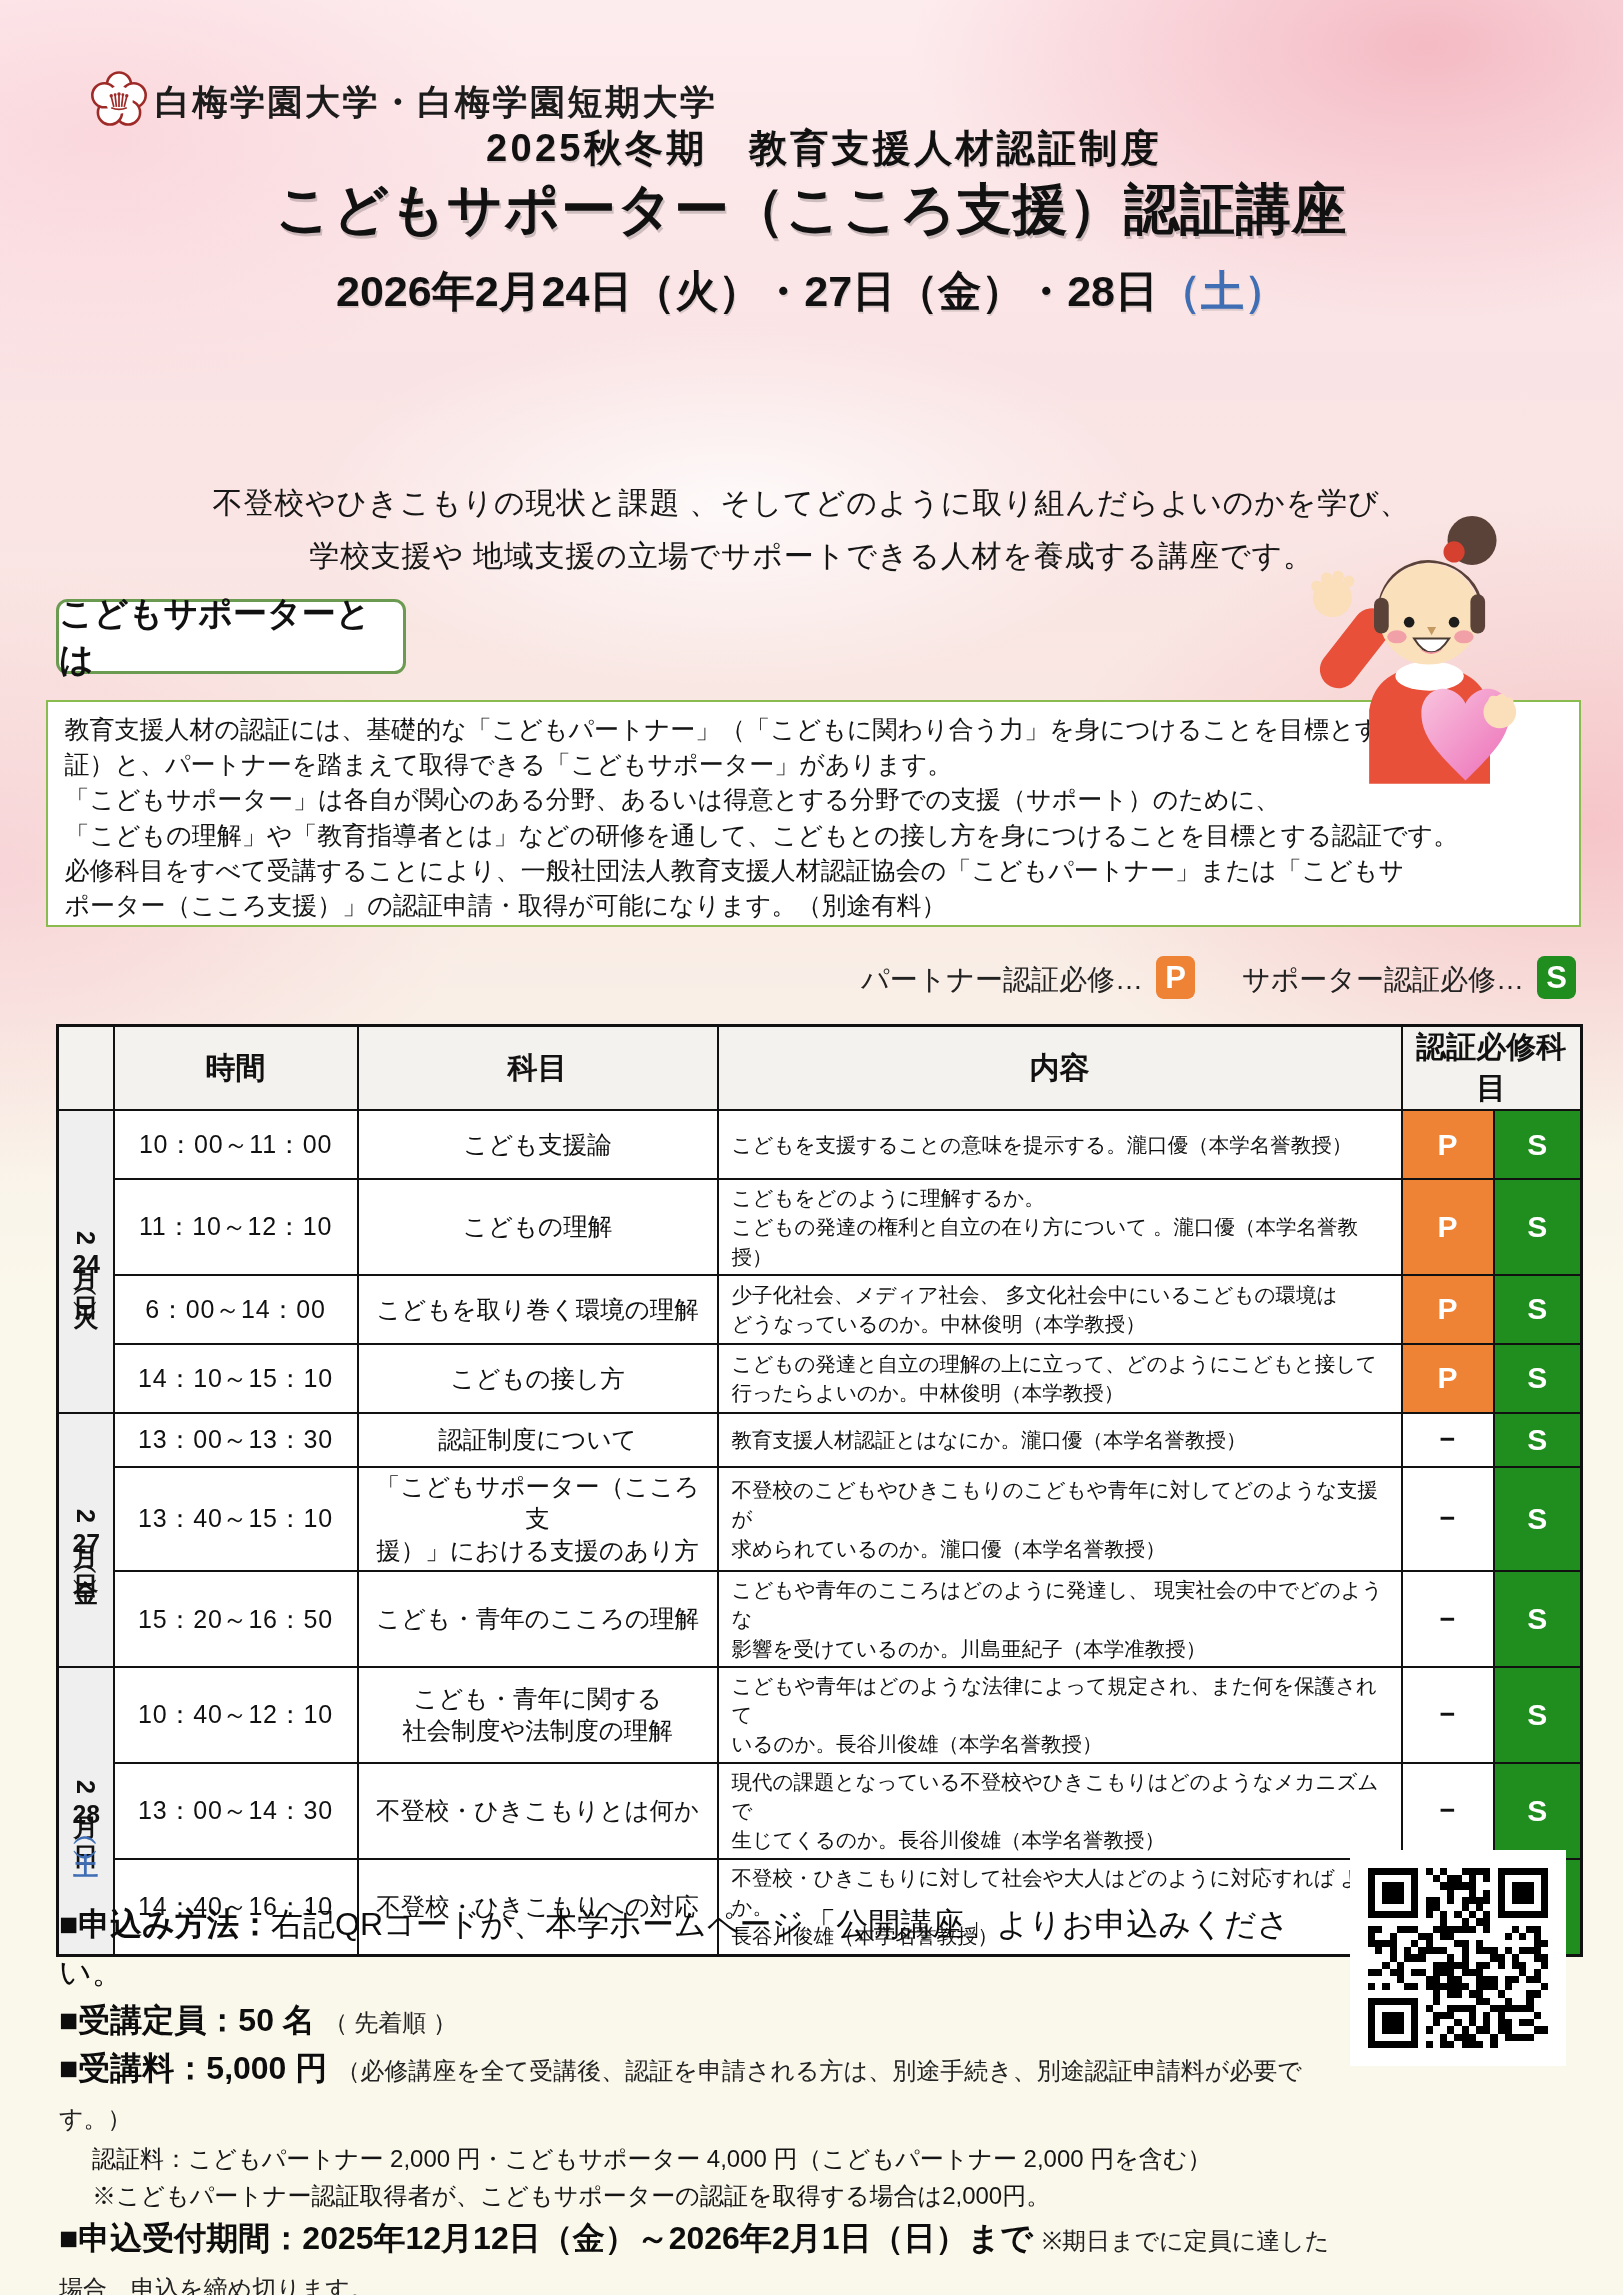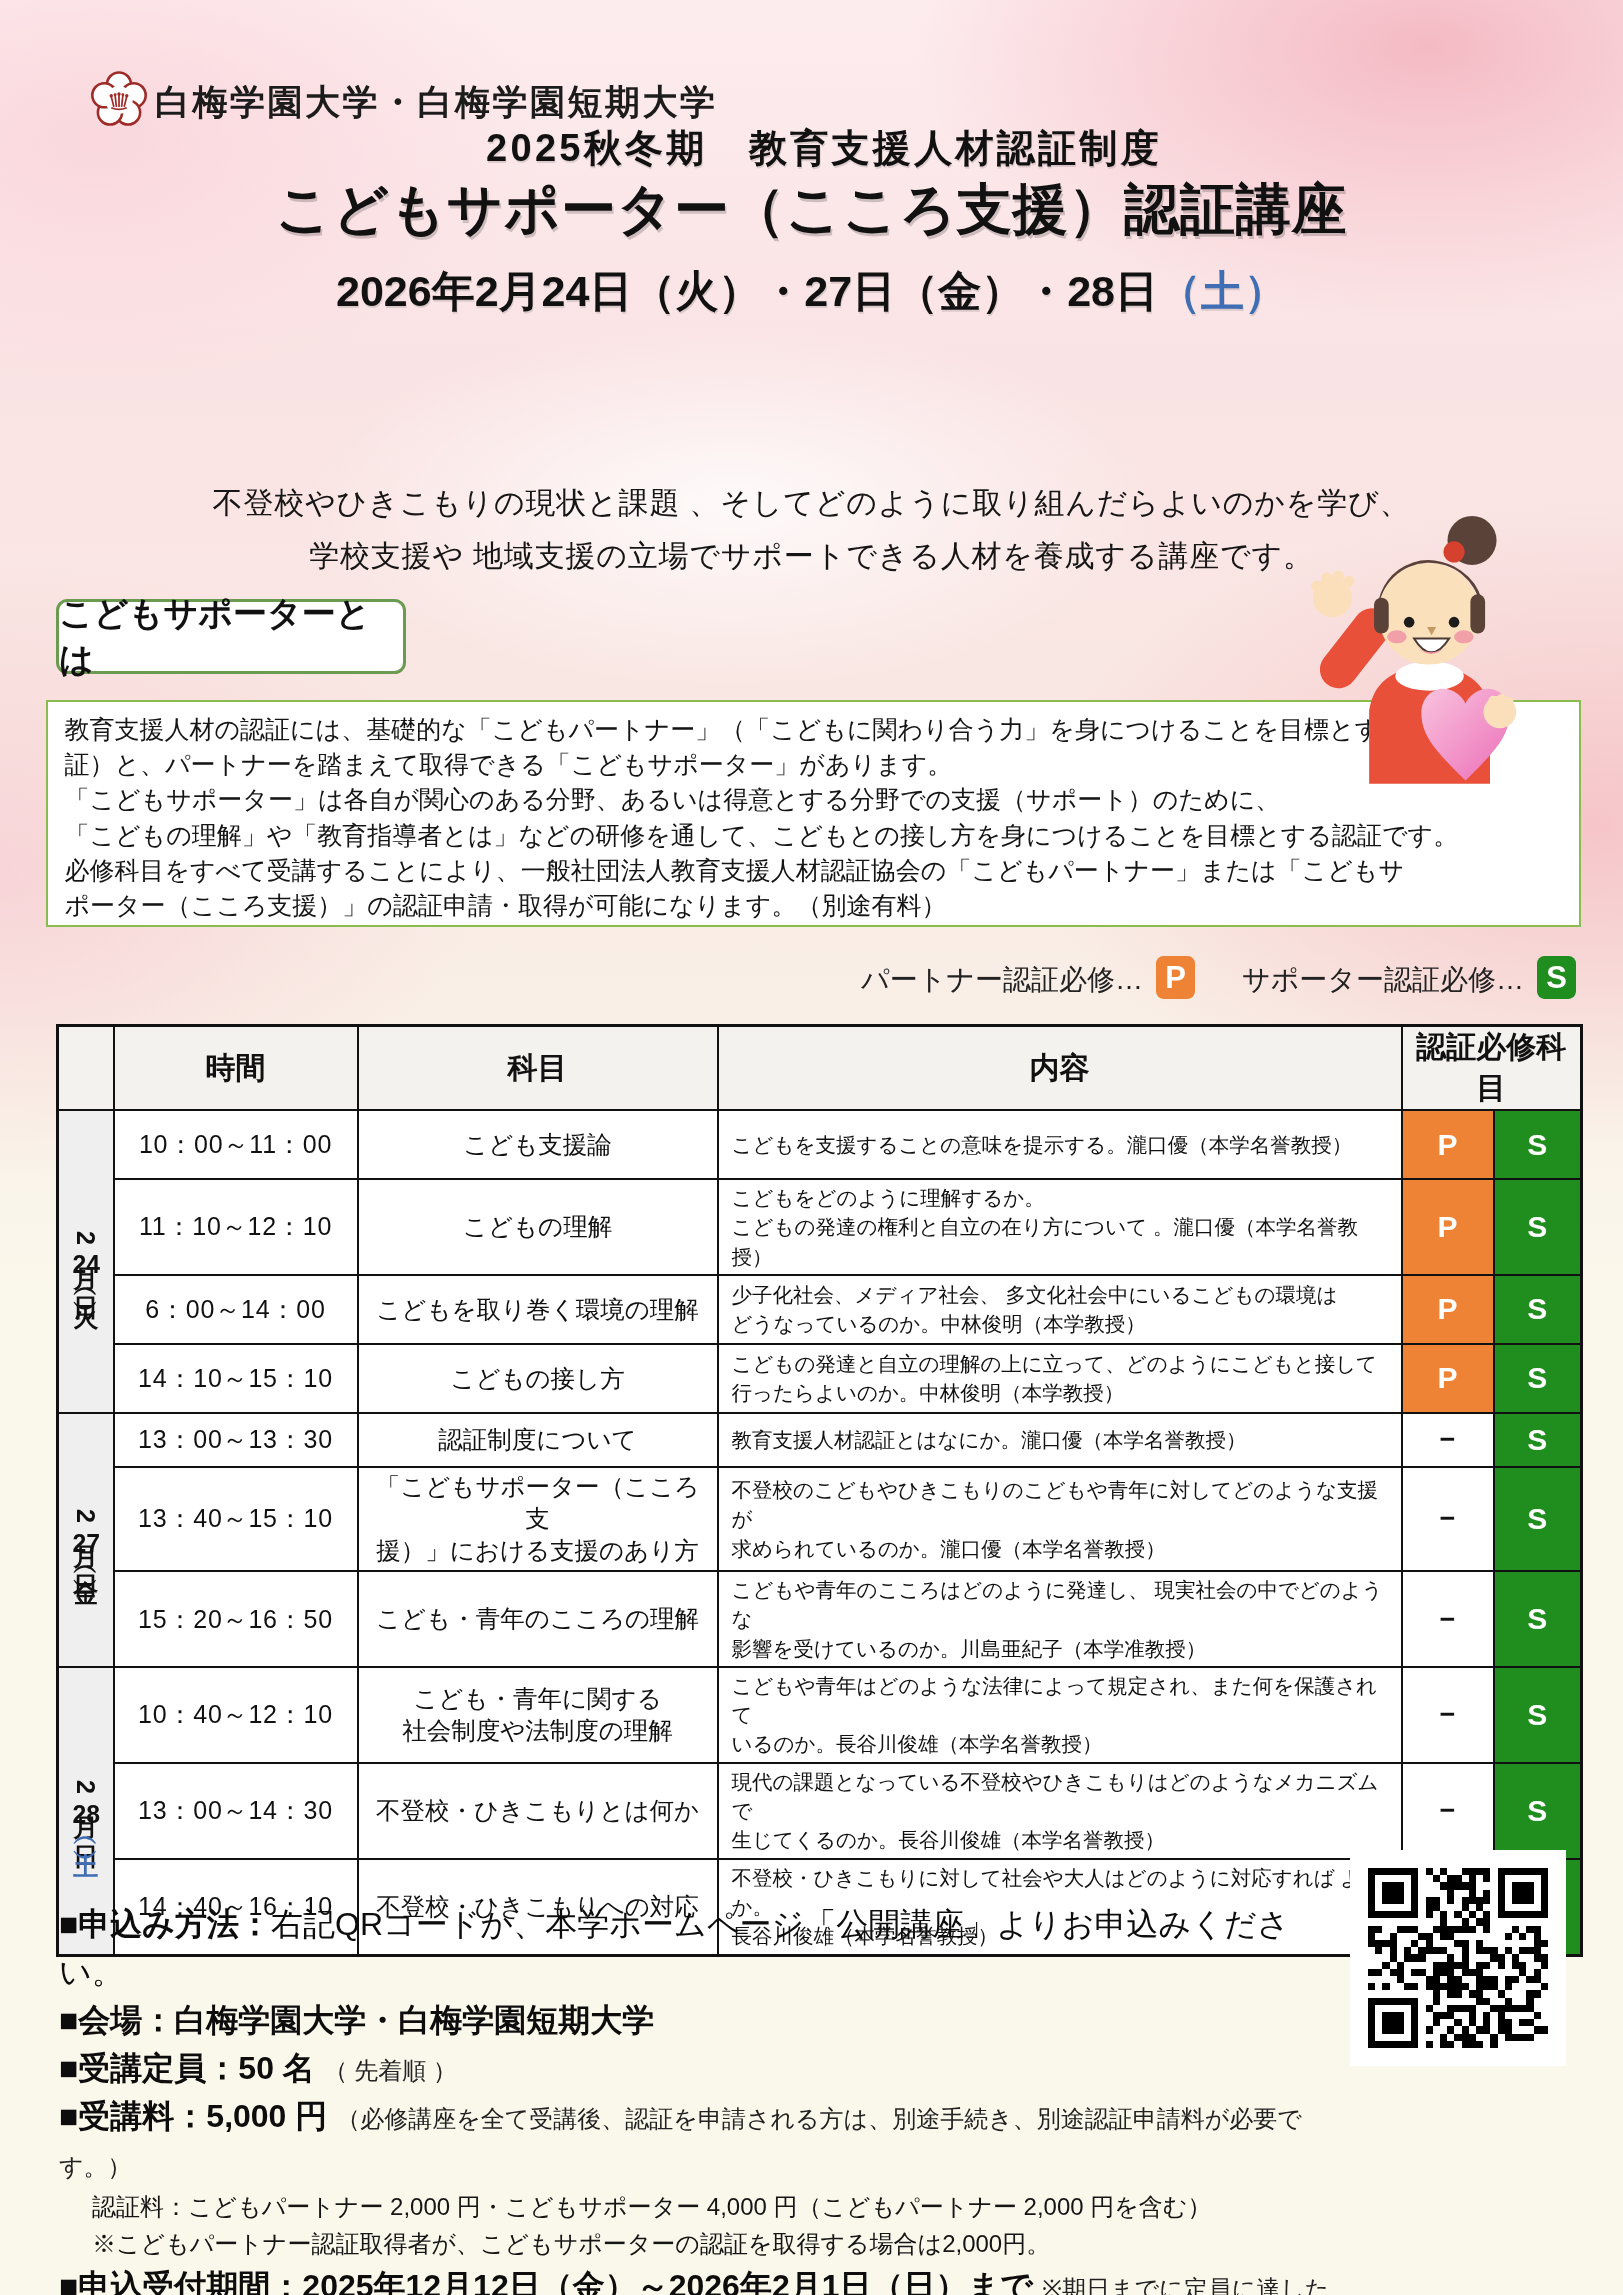--- a/index.html
+++ b/index.html
@@ -263,23 +263,20 @@
 長谷川俊雄（本学名誉教授）</td>
       <td class="pempty">−</td>
       <td class="scell">S</td>
     </tr>
   </tbody>
     </table>
 
   <div class="abs footer">
     <div class="fline">
       <b>■申込み方法：</b><span>右記QRコードか、本学ホームページ「公開講座」よりお申込みください。</span>
-    </div>
-    <div class="fline">
-      <b>■会場：</b><b>白梅学園大学・白梅学園短期大学</b>
     </div>
     <div class="fline">
       <b>■受講定員：</b><b>50 名</b>
       <span class="fnote">（ 先着順 ）</span>
     </div>
     <div class="fline">
       <b>■受講料：</b><b>5,000 円</b>
       <span class="fnote">（必修講座を全て受講後、認証を申請される方は、別途手続き、別途認証申請料が必要です。）</span>
     </div>
     <div class="fsmall">認証料：こどもパートナー 2,000 円・こどもサポーター 4,000 円（こどもパートナー 2,000 円を含む）</div>

